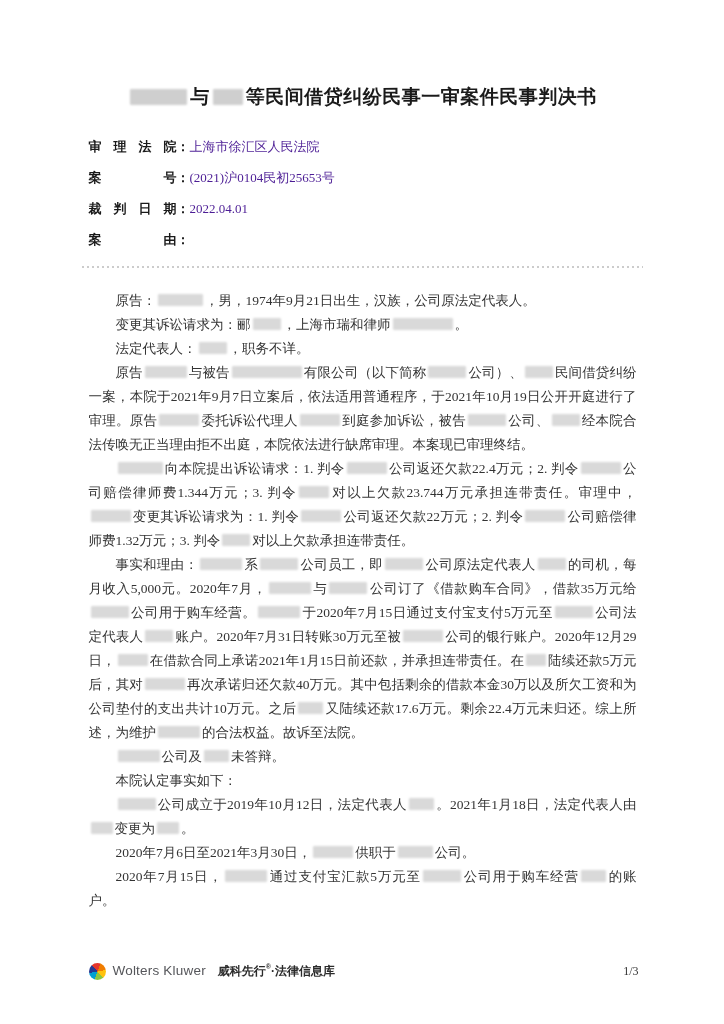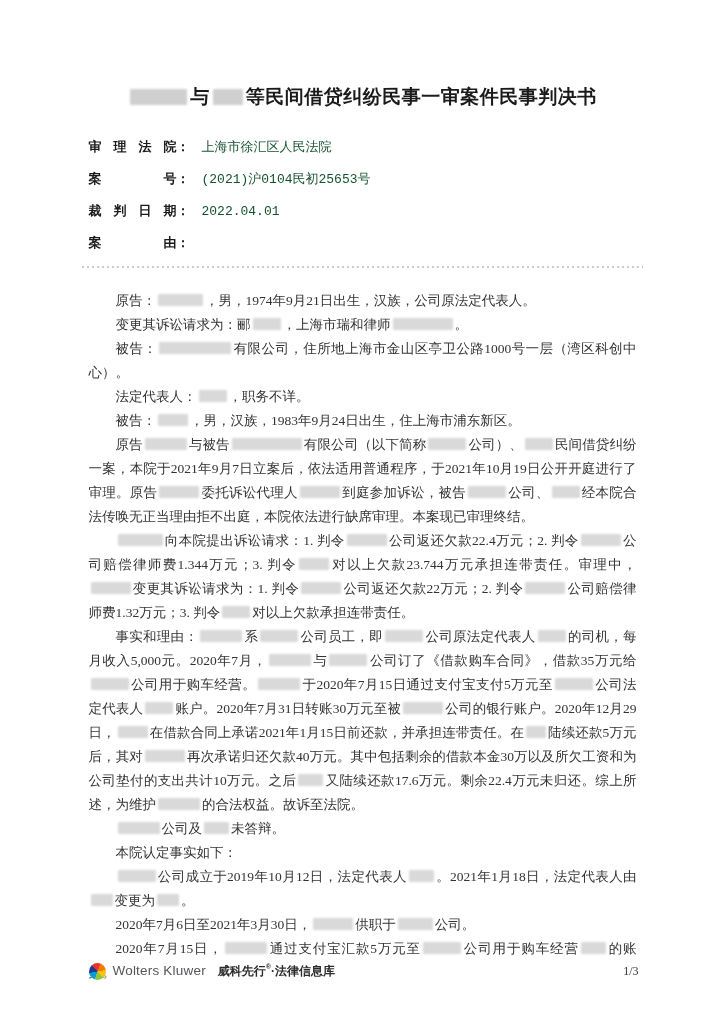--- a/index.html
+++ b/index.html
@@ -8,21 +8,21 @@
     font-family:"Liberation Serif","DejaVu Serif",serif;color:#333333;margin:0 auto;
   }
   .doc-title{
     position:absolute;top:84px;left:60px;right:60px;margin:0;
     text-align:center;font-size:19px;font-weight:bold;color:#1a1a1a;letter-spacing:.5px;
   }
   .meta{position:absolute;top:131px;left:65px;right:64px;}
   .meta-row{display:flex;align-items:baseline;line-height:31px;font-size:13px;white-space:nowrap;}
   .meta-label{display:inline-flex;justify-content:space-between;width:88px;font-weight:bold;color:#1a1a1a;flex:none;}
   .meta-colon{font-weight:bold;color:#1a1a1a;flex:none;}
-  .meta-value{margin-left:12px;color:#14532d;font-family:Liberation Mono, monospace;}
+  .meta-value{margin-left:0;color:#4c1d95;}
   .divider{
     position:absolute;top:266px;left:58px;right:58px;height:2px;
     background-image:repeating-linear-gradient(to right,#cccccc 0 2px,transparent 2px 5px);
   }
   .doc-body{
     position:absolute;top:289px;left:65px;right:64px;
     font-size:13.5px;line-height:24px;text-align:justify;
   }
   .doc-body p{margin:0;text-indent:2em;}
   .redact{
@@ -85,23 +85,21 @@
         </div>
         <span class="meta-colon">：</span>
       </div>
     </div>
 
   <div class="divider"></div>
 
   <div class="doc-body" id="doc-body">
       <p><span>原告：</span><span class="redact" style="width: 45px;"></span><span>，男，1974年9月21日出生，汉族，公司原法定代表人。</span></p>
       <p><span>变更其诉讼请求为：郦</span><span class="redact" style="width: 28px;"></span><span>，上海市瑞和律师</span><span class="redact" style="width: 60px;"></span><span>。</span></p>
-      <p><span>被告：</span><span class="redact" style="width: 72px;"></span><span>有限公司，住所地上海市金山区亭卫公路1000号一层（湾区科创中心）。</span></p>
       <p><span>法定代表人：</span><span class="redact" style="width: 28px;"></span><span>，职务不详。</span></p>
-      <p><span>被告：</span><span class="redact" style="width: 30px;"></span><span>，男，汉族，1983年9月24日出生，住上海市浦东新区。</span></p>
       <p><span>原告</span><span class="redact" style="width: 42px;"></span><span>与被告</span><span class="redact" style="width: 70px;"></span><span>有限公司（以下简称</span><span class="redact" style="width: 38px;"></span><span>公司）、</span><span class="redact" style="width: 28px;"></span><span>民间借贷纠纷一案，本院于2021年9月7日立案后，依法适用普通程序，于2021年10月19日公开开庭进行了审理。原告</span><span class="redact" style="width: 40px;"></span><span>委托诉讼代理人</span><span class="redact" style="width: 40px;"></span><span>到庭参加诉讼，被告</span><span class="redact" style="width: 38px;"></span><span>公司、</span><span class="redact" style="width: 28px;"></span><span>经本院合法传唤无正当理由拒不出庭，本院依法进行缺席审理。本案现已审理终结。</span></p>
       <p><span class="redact" style="width: 45px;"></span><span>向本院提出诉讼请求：1. 判令</span><span class="redact" style="width: 40px;"></span><span>公司返还欠款22.4万元；2. 判令</span><span class="redact" style="width: 40px;"></span><span>公司赔偿律师费1.344万元；3. 判令</span><span class="redact" style="width: 30px;"></span><span>对以上欠款23.744万元承担连带责任。审理中，</span><span class="redact" style="width: 40px;"></span><span>变更其诉讼请求为：1. 判令</span><span class="redact" style="width: 40px;"></span><span>公司返还欠款22万元；2. 判令</span><span class="redact" style="width: 40px;"></span><span>公司赔偿律师费1.32万元；3. 判令</span><span class="redact" style="width: 28px;"></span><span>对以上欠款承担连带责任。</span></p>
       <p><span>事实和理由：</span><span class="redact" style="width: 42px;"></span><span>系</span><span class="redact" style="width: 38px;"></span><span>公司员工，即</span><span class="redact" style="width: 38px;"></span><span>公司原法定代表人</span><span class="redact" style="width: 28px;"></span><span>的司机，每月收入5,000元。2020年7月，</span><span class="redact" style="width: 42px;"></span><span>与</span><span class="redact" style="width: 38px;"></span><span>公司订了《借款购车合同》，借款35万元给</span><span class="redact" style="width: 38px;"></span><span>公司用于购车经营。</span><span class="redact" style="width: 42px;"></span><span>于2020年7月15日通过支付宝支付5万元至</span><span class="redact" style="width: 38px;"></span><span>公司法定代表人</span><span class="redact" style="width: 28px;"></span><span>账户。2020年7月31日转账30万元至被</span><span class="redact" style="width: 40px;"></span><span>公司的银行账户。2020年12月29日，</span><span class="redact" style="width: 30px;"></span><span>在借款合同上承诺2021年1月15日前还款，并承担连带责任。在</span><span class="redact" style="width: 20px;"></span><span>陆续还款5万元后，其对</span><span class="redact" style="width: 40px;"></span><span>再次承诺归还欠款40万元。其中包括剩余的借款本金30万以及所欠工资和为公司垫付的支出共计10万元。之后</span><span class="redact" style="width: 25px;"></span><span>又陆续还款17.6万元。剩余22.4万元未归还。综上所述，为维护</span><span class="redact" style="width: 42px;"></span><span>的合法权益。故诉至法院。</span></p>
       <p><span class="redact" style="width: 42px;"></span><span>公司及</span><span class="redact" style="width: 25px;"></span><span>未答辩。</span></p>
       <p><span>本院认定事实如下：</span></p>
       <p><span class="redact" style="width: 38px;"></span><span>公司成立于2019年10月12日，法定代表人</span><span class="redact" style="width: 25px;"></span><span>。2021年1月18日，法定代表人由</span><span class="redact" style="width: 22px;"></span><span>变更为</span><span class="redact" style="width: 22px;"></span><span>。</span></p>
       <p><span>2020年7月6日至2021年3月30日，</span><span class="redact" style="width: 40px;"></span><span>供职于</span><span class="redact" style="width: 35px;"></span><span>公司。</span></p>
       <p><span>2020年7月15日，</span><span class="redact" style="width: 42px;"></span><span>通过支付宝汇款5万元至</span><span class="redact" style="width: 38px;"></span><span>公司用于购车经营</span><span class="redact" style="width: 25px;"></span><span>的账户。</span></p>
     </div>
 

